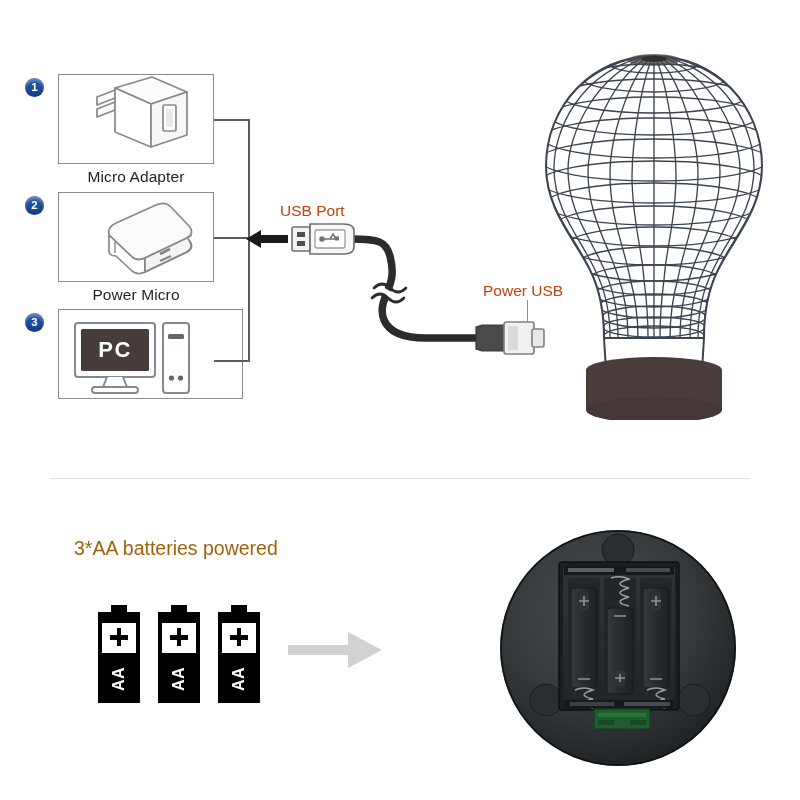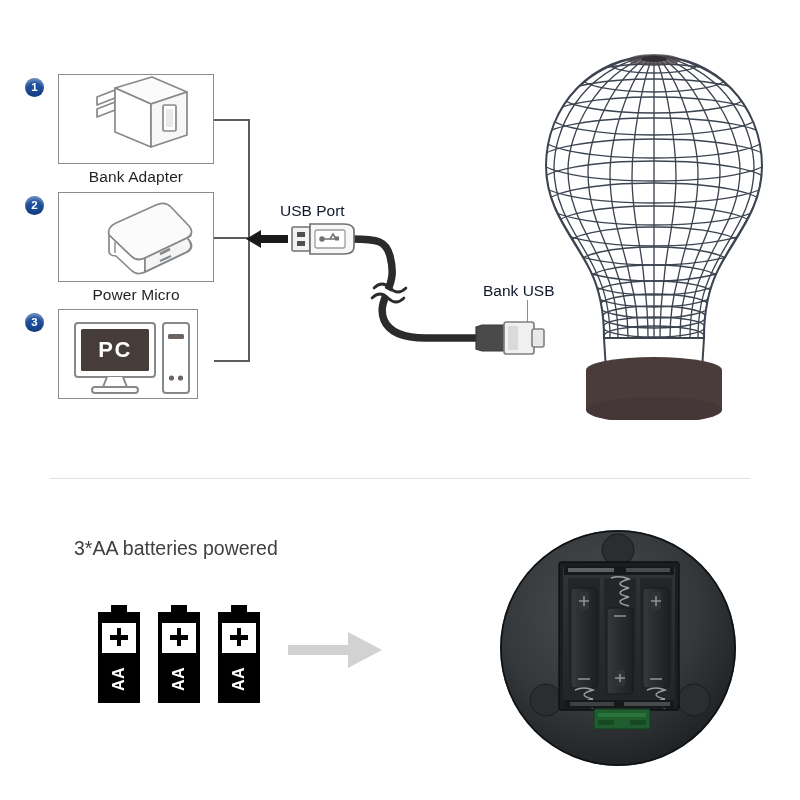--- a/index.html
+++ b/index.html
@@ -66,21 +66,21 @@
     background: #5a5d60;
   }
 
   
   #bus-arrow { position: absolute; left: 246px; top: 228px; }
 
   
   .cable-label {
     position: absolute;
     font-size: 15.5px;
-    color: #0f172a;
+    color: #c2410c;
     white-space: nowrap;
   }
 
   
   #divider {
     position: absolute;
     left: 50px; top: 478px;
     width: 700px; height: 1px;
     background: #e2e2e2;
   }
@@ -88,21 +88,21 @@
   
   #bottom-section {
     position: absolute;
     left: 0; top: 480px;
     width: 800px; height: 320px;
   }
   #battery-heading {
     position: absolute;
     left: 74px; top: 57px;
     font-size: 19.5px;
-    color: #404040;
+    color: #a16207;
     white-space: nowrap;
   }
 
   .battery {
     position: absolute;
     width: 42px; height: 98px;
   }
   .battery .cap {
     position: absolute;
     left: 13px; top: 0;
@@ -166,21 +166,21 @@
 
           <path d="M56 13 L92 29 L92 72 L56 57 Z" fill="#ffffff"></path>
 
           <path d="M92 29 L128 17 L128 60 L92 72 Z" fill="#f7f7f7"></path>
 
           <rect x="104" y="30" width="13" height="26" rx="1.5" fill="#ffffff"></rect>
           <rect x="107" y="34" width="7" height="18" rx="1" fill="#e9e9e9" stroke="none"></rect>
         </g>
       </svg>
     </div>
-    <div class="source-label" style="left:58px; top:168px; width:156px;">Bank Adapter</div>
+    <div class="source-label" style="left:58px; top:168px; width:156px;">Micro Adapter</div>
 
     <div class="badge" style="left:25px; top:196px;">2</div>
 
     <div class="source-box" style="left:58px; top:192px; width:156px; height:90px;">
       <svg width="156" height="90" viewBox="0 0 156 90">
         <g fill="none" stroke="#86898c" stroke-width="1.7" stroke-linejoin="round">
 
           <path d="M50 42 Q48 34 57 30 L97 12 Q106 8 112 14 L130 33 Q136 40 128 45 L86 65 Q78 69 72 63 Z" fill="#fbfbfb"></path>
 
           <path d="M50 42 L50 56 Q49 63 57 63 L72 77 Q78 83 86 79 L86 65 Q78 69 72 63 Z" fill="#ffffff"></path>
@@ -191,21 +191,21 @@
           <path d="M101 61 L111 56" stroke-width="2.6"></path>
           <path d="M101 68 L112 63" stroke-width="2.2"></path>
           <path d="M56 49 L56 60" stroke-width="1.4"></path>
         </g>
       </svg>
     </div>
     <div class="source-label" style="left:58px; top:286px; width:156px;">Power Micro</div>
 
     <div class="badge" style="left:25px; top:313px;">3</div>
 
-    <div class="source-box" style="left:58px; top:309px; width:140px; height:90px;">
+    <div class="source-box" style="left:58px; top:309px; width:185px; height:90px;">
       <svg width="156" height="90" viewBox="0 0 156 90">
         <g stroke="#86898c" stroke-width="2" fill="none" stroke-linejoin="round">
 
           <rect x="16" y="13" width="80" height="54" rx="3" fill="#ffffff"></rect>
 
           <rect x="22" y="19" width="68" height="42" rx="1.5" fill="#463c3a" stroke="none"></rect>
 
           <path d="M48 67 L44 77 L68 77 L64 67" fill="#ffffff"></path>
           <rect x="33" y="77" width="46" height="6" rx="3" fill="#ffffff"></rect>
 
@@ -228,21 +228,21 @@
 
       <div class="wire" style="left:214px; top:360px; width:36px; height:1.6px;"></div>
     </div>
 
     <svg id="bus-arrow" width="42" height="22" viewBox="0 0 42 22">
       <path d="M0 11 L15 2 L15 7 L42 7 L42 15 L15 15 L15 20 Z" fill="#1a1a1a"></path>
     </svg>
 
     <div class="cable-label" style="left:280px; top:202px;">USB Port</div>
 
-    <div class="cable-label" style="left:483px; top:282px;">Bank USB</div>
+    <div class="cable-label" style="left:483px; top:282px;">Power USB</div>
     <div class="wire" style="left:527px; top:300px; width:1.4px; height:38px; background:#8d8d8d;"></div>
 
     <svg class="abs" style="left:286px; top:214px;" width="300" height="165" viewBox="0 0 300 165">
 
       <path d="M66 25 C92 25 100 27 104 42 C108 58 106 66 102 76
                C97 88 94 96 98 106 C103 118 118 124 140 124 L196 124" fill="none" stroke="#2b2b2b" stroke-width="7.5" stroke-linecap="round"></path>
 
       <g stroke="#ffffff" stroke-width="6" fill="none" stroke-linecap="round">
         <path d="M92 74 L114 86"></path>
       </g>

